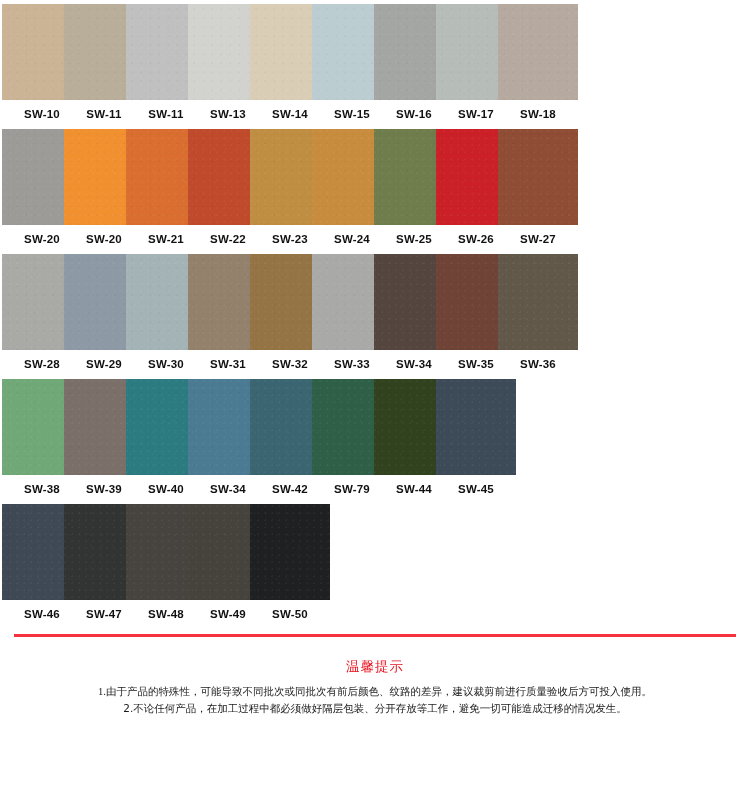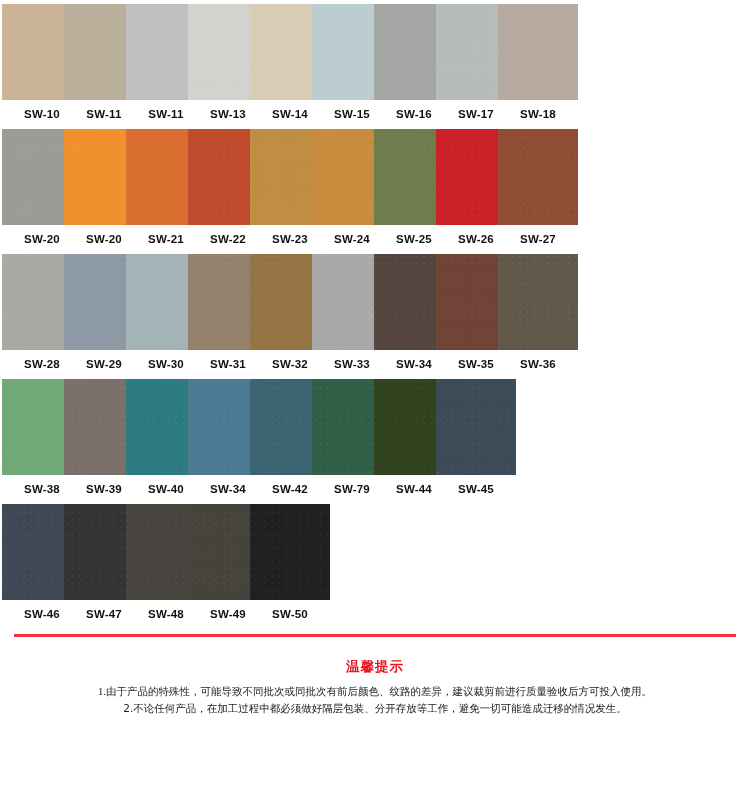--- a/index.html
+++ b/index.html
@@ -75,21 +75,21 @@
   }
   .notice-rule {
     height: 3px;
     background: #f5333f;
     width: 722px;
     margin: 0 auto;
   }
   .notice-title {
     text-align: center;
     color: #e8121f;
-    font-weight: bold;
+    font-weight: normal;
     font-size: 13.5px;
     margin-top: 21px;
     letter-spacing: 1px;
     font-family: "DejaVu Sans", "Liberation Sans", sans-serif;
   }
   .notice-line {
     text-align: center;
     color: #1a1a1a;
     font-size: 10.5px;
     line-height: 17px;

